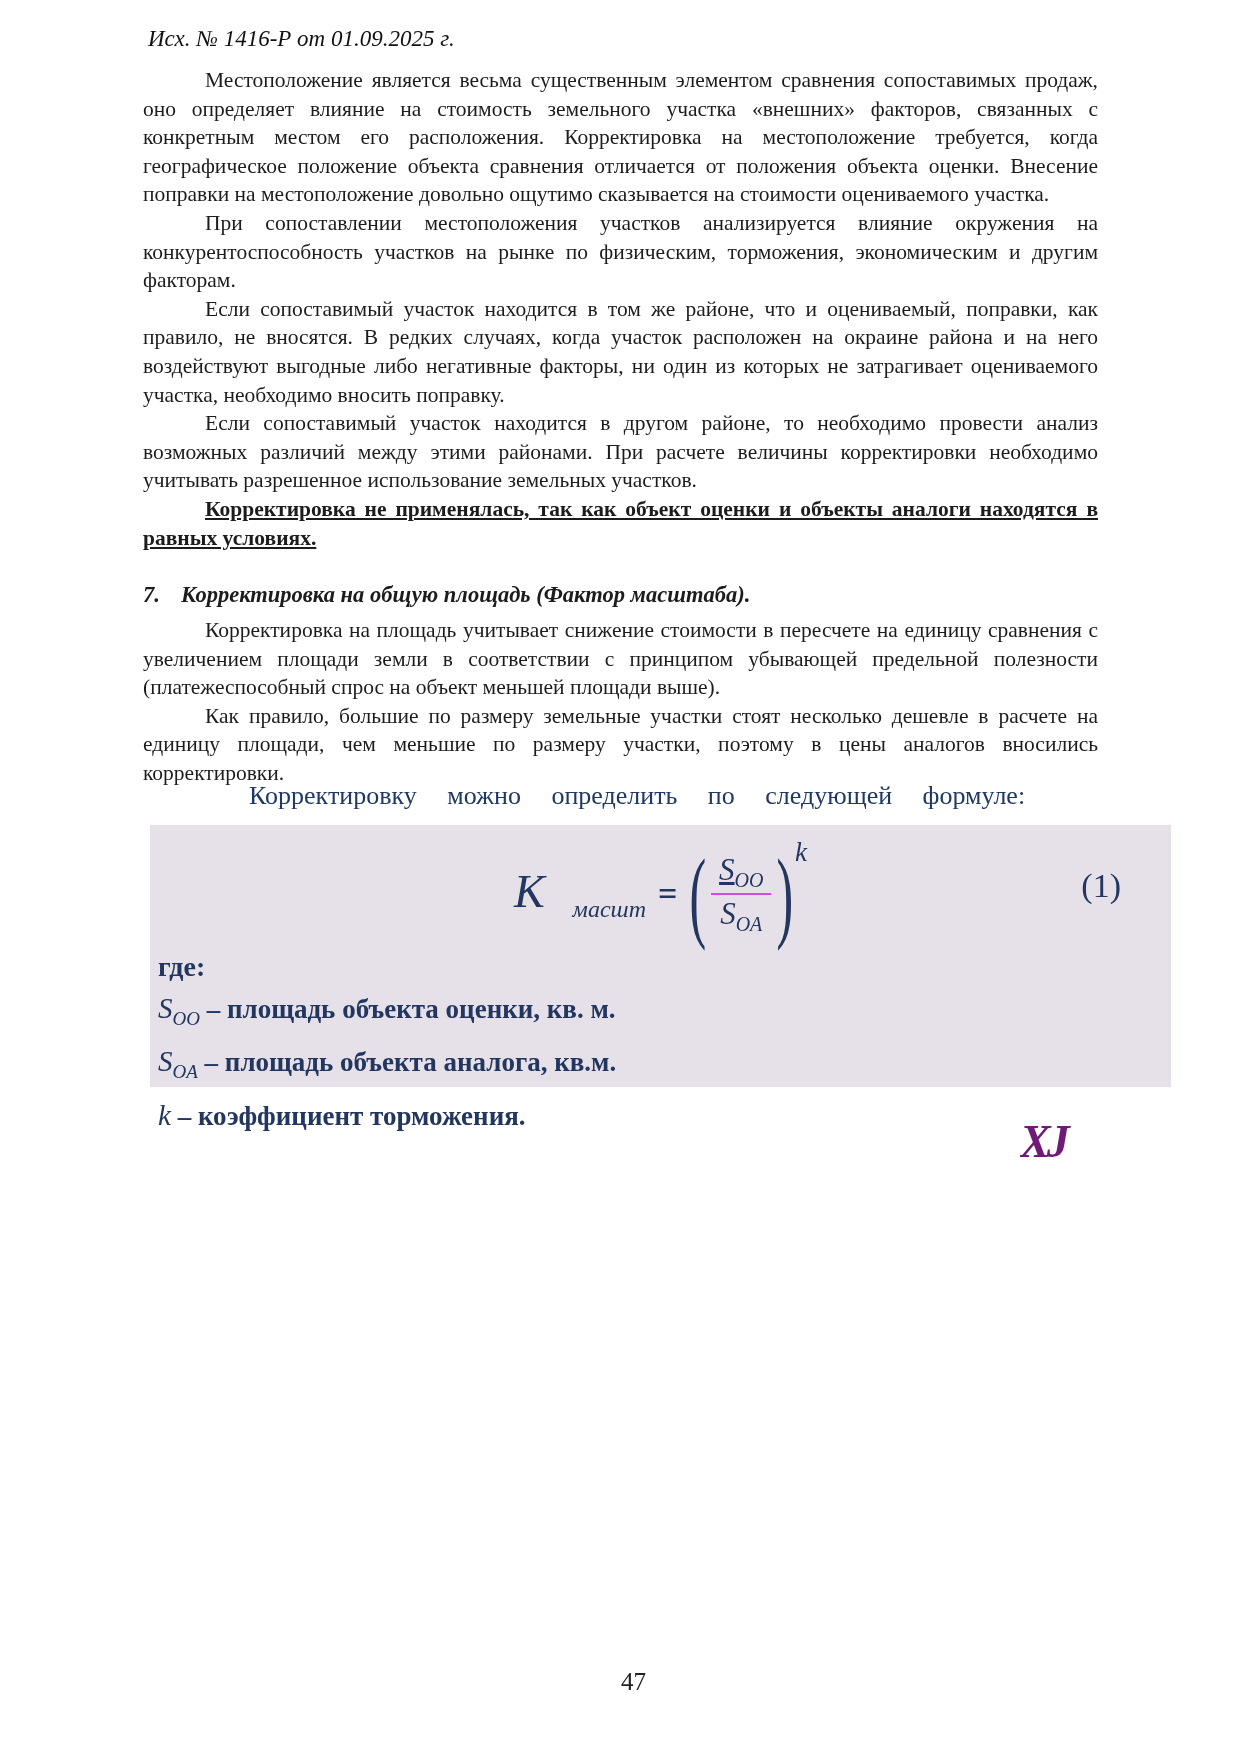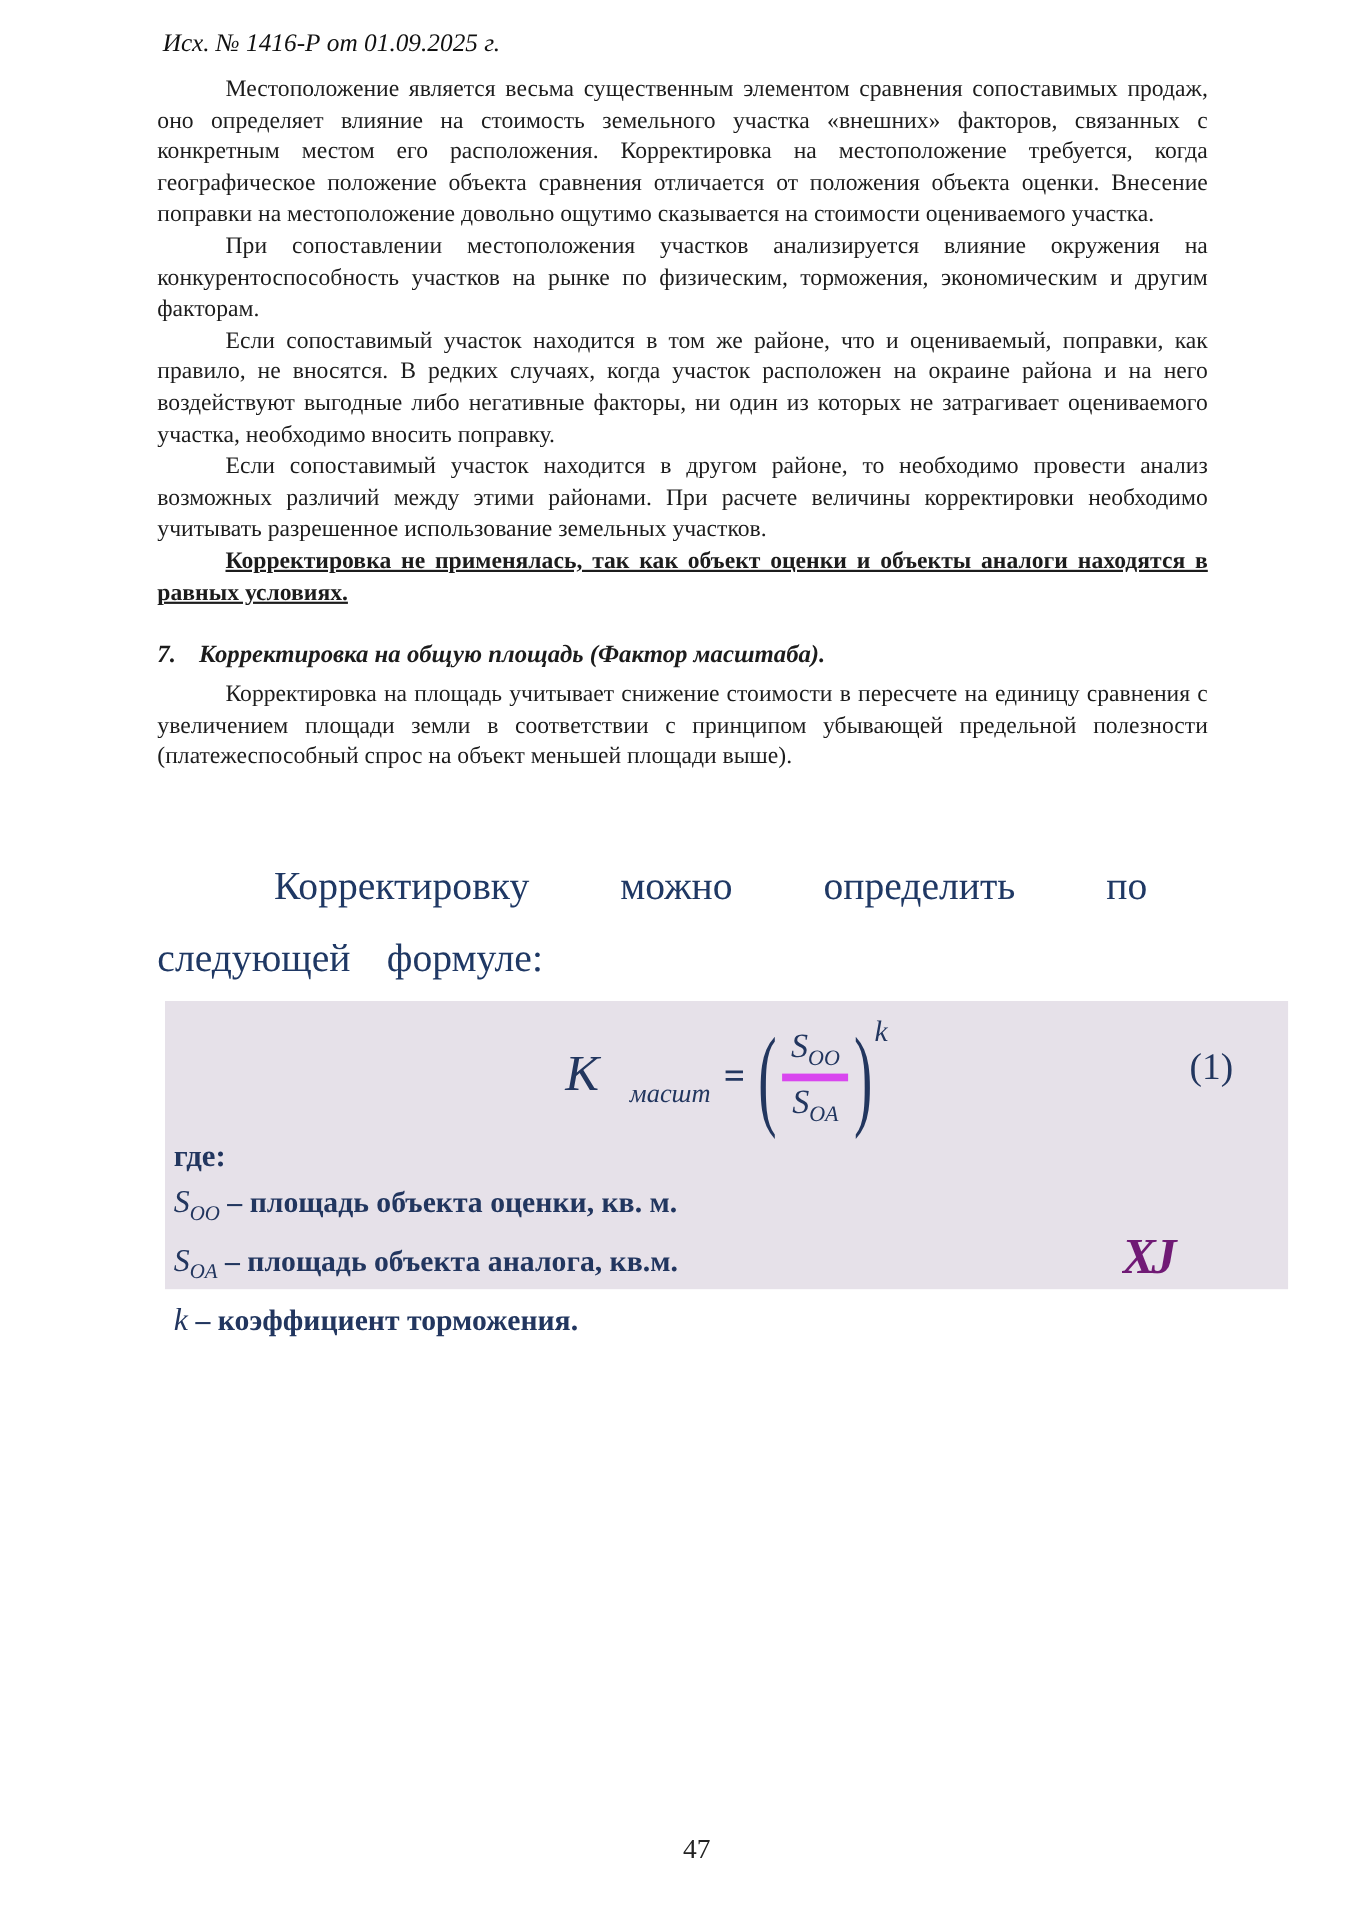--- a/index.html
+++ b/index.html
@@ -47,22 +47,22 @@
     line-height: 30px;
     display: flex;
   }
   .section-heading .sec-num { width: 38px; flex: 0 0 auto; }
 
   
   .figure { position: absolute; left: 143px; top: 772px; width: 1035px; }
   .figure-intro {
     color: #1f3864;
     width: 900px;
-    font-size: 36px;
-    line-height: 66px;
+    font-size: 26px;
+    line-height: 47px;
     text-align: justify;
     text-indent: 106px;
     word-spacing: 24px;
   }
   .formula-box {
     position: relative;
     margin-top: 6px;
     margin-left: 7px;
     width: 1021px;
     height: 262px;
@@ -82,21 +82,21 @@
   .f-eq { font-size: 34px; margin: 0 12px; font-weight: bold; }
   .f-paren {
     display: inline-block;
     font-size: 50px;
     font-weight: 400;
     transform: scaleY(2.05);
     line-height: 1;
   }
   .f-frac { display: inline-flex; flex-direction: column; align-items: center; margin: 0 5px; }
   .f-num, .f-den { font-style: italic; font-size: 31px; line-height: 1.25; padding: 0 8px; }
-  .f-num { border-bottom: 7px solid #d946ef; }
+  .f-num { border-bottom: 2px solid #d946ef; text-decoration: underline; }
   .f-frac sub { font-size: 20px; font-style: italic; }
   .f-exp { font-style: italic; font-size: 27px; position: relative; top: -42px; left: 2px; }
   .f-eqnum {
     position: absolute;
     right: 40px; top: 32px;
     font-size: 34px;
   }
   .f-where { font-size: 28px; font-weight: bold; line-height: 40px; margin-top: -6px; }
   .f-def { font-size: 27px; font-weight: bold; line-height: 42.5px; }
   .f-def .f-sym { font-style: italic; font-weight: normal; font-size: 29px; }
@@ -138,20 +138,21 @@
     <p>Если сопоставимый участок находится в том же районе, что и оцениваемый, поправки, как правило, не вносятся. В редких случаях, когда участок расположен на окраине района и на него воздействуют выгодные либо негативные факторы, ни один из которых не затрагивает оцениваемого участка, необходимо вносить поправку.</p>
     <p>Если сопоставимый участок находится в другом районе, то необходимо провести анализ возможных различий между этими районами. При расчете величины корректировки необходимо учитывать разрешенное использование земельных участков.</p>
     <p class="conclusion">Корректировка не применялась, так как объект оценки и объекты аналоги находятся в равных условиях.</p>
 
     <div class="section-heading">
       <span class="sec-num">7.</span>
       <span>Корректировка на общую площадь (Фактор масштаба).</span>
     </div>
 
     <p>Корректировка на площадь учитывает снижение стоимости в пересчете на единицу сравнения с увеличением площади земли в соответствии с принципом убывающей предельной полезности (платежеспособный спрос на объект меньшей площади выше).</p>
+    <p>Как правило, большие по размеру земельные участки стоят несколько дешевле в расчете на единицу площади, чем меньшие по размеру участки, поэтому в цены аналогов вносились корректировки.</p>
   </div>
 
   <div class="figure">
     <div class="figure-intro">Корректировку можно определить по следующей формуле:</div>
 
     <div class="formula-box">
       <div class="formula-row">
         <span class="f-lhs"><span>K</span><sub>масшт</sub></span>
         <span class="f-eq">=</span>
         <span class="f-paren">(</span>

